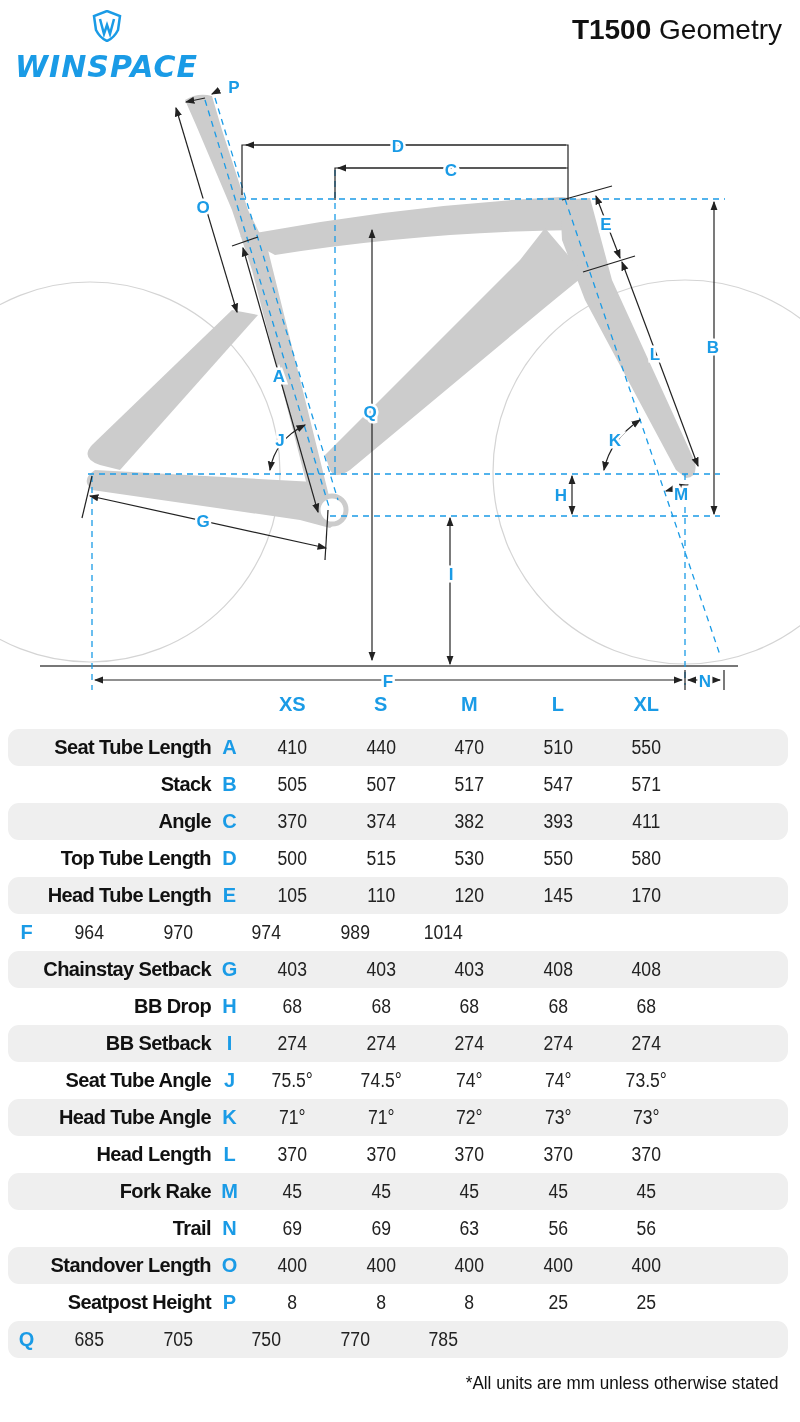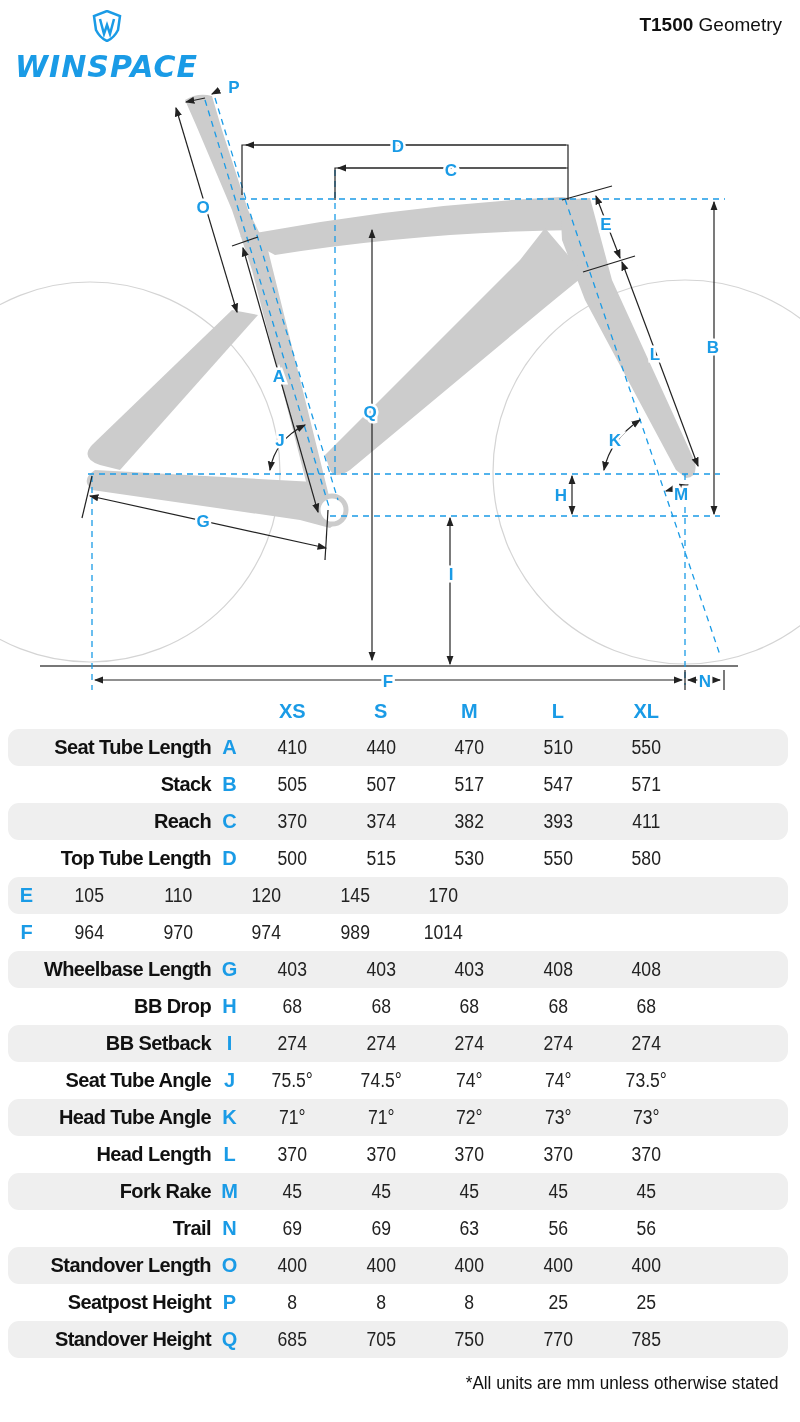--- a/index.html
+++ b/index.html
@@ -1,26 +1,26 @@
 <!DOCTYPE html>
 <html><head>
 <meta charset="utf-8">
 <style>
   html, body { margin: 0; padding: 0; background: #ffffff; }
   body { width: 800px; height: 1422px; position: relative; overflow: hidden; font-family: "Liberation Sans", sans-serif; }
   .header { position: absolute; left: 0; top: 0; width: 800px; height: 60px; }
   .logo { position: absolute; left: 15px; top: 10px; display: flex; align-items: center; gap: 6px; flex-direction: column; }
   .logo-text { font-family: "DejaVu Sans", sans-serif; font-weight: bold; font-style: italic; font-size: 30px; color: #1a9be6; letter-spacing: 1px; line-height: 1; }
-  .title { position: absolute; right: 18px; top: 14px; font-size: 19px; color: #111; }
+  .title { position: absolute; right: 18px; top: 14px; font-size: 28px; color: #111; }
   .title .model { font-weight: bold; }
   .diagram { position: absolute; left: 0; top: 60px; width: 800px; height: 635px; }
   .diagram svg { width: 800px; height: 635px; display: block; }
   .dim-label { font-family: "Liberation Sans", sans-serif; font-weight: bold; font-size: 17px; fill: #1a9be6; }
   .table { position: absolute; left: 8px; top: 693px; width: 780px; }
-  .size-header { display: flex; height: 36px; align-items: center; }
+  .size-header { display: flex; height: 36px; }
   .size-header .spacer { width: 240px; }
   .size-header .size { width: 88.5px; text-align: center; color: #1a9be6; font-weight: bold; font-size: 20px; }
   .row { display: flex; height: 37px; align-items: center; }
   .row.shade { background: #efefef; border-radius: 11px; }
   .row .name { width: 203px; text-align: right; font-weight: bold; font-size: 20px; color: #111; letter-spacing: -0.6px; }
   .row .letter { width: 37px; text-align: center; font-weight: bold; font-size: 20px; color: #1a9be6; }
   .row .val { width: 88.5px; text-align: center; font-size: 20px; color: #222; transform: scaleX(0.88); }
   .footnote { position: absolute; right: 22px; top: 1372px; font-size: 19px; color: #111; transform: scaleX(0.9); transform-origin: right; }
 </style>
 </head>
@@ -177,55 +177,56 @@
       <div class="row">
         <div class="name">Stack</div>
         <div class="letter">B</div>
         <div class="val">505</div>
         <div class="val">507</div>
         <div class="val">517</div>
         <div class="val">547</div>
         <div class="val">571</div>
       </div>
       <div class="row shade">
-        <div class="name">Reach</div>
+        <div class="name">Angle</div>
         <div class="letter">C</div>
         <div class="val">370</div>
         <div class="val">374</div>
         <div class="val">382</div>
         <div class="val">393</div>
         <div class="val">411</div>
       </div>
       <div class="row">
         <div class="name">Top Tube Length</div>
         <div class="letter">D</div>
         <div class="val">500</div>
         <div class="val">515</div>
         <div class="val">530</div>
         <div class="val">550</div>
         <div class="val">580</div>
       </div>
       <div class="row shade">
+        <div class="name">Head Tube Length</div>
         <div class="letter">E</div>
         <div class="val">105</div>
         <div class="val">110</div>
         <div class="val">120</div>
         <div class="val">145</div>
         <div class="val">170</div>
       </div>
       <div class="row">
         <div class="letter">F</div>
         <div class="val">964</div>
         <div class="val">970</div>
         <div class="val">974</div>
         <div class="val">989</div>
         <div class="val">1014</div>
       </div>
       <div class="row shade">
-        <div class="name">Wheelbase Length</div>
+        <div class="name">Chainstay Setback</div>
         <div class="letter">G</div>
         <div class="val">403</div>
         <div class="val">403</div>
         <div class="val">403</div>
         <div class="val">408</div>
         <div class="val">408</div>
       </div>
       <div class="row">
         <div class="name">BB Drop</div>
         <div class="letter">H</div>
@@ -301,21 +302,20 @@
       <div class="row">
         <div class="name">Seatpost Height</div>
         <div class="letter">P</div>
         <div class="val">8</div>
         <div class="val">8</div>
         <div class="val">8</div>
         <div class="val">25</div>
         <div class="val">25</div>
       </div>
       <div class="row shade">
-        <div class="name">Standover Height</div>
         <div class="letter">Q</div>
         <div class="val">685</div>
         <div class="val">705</div>
         <div class="val">750</div>
         <div class="val">770</div>
         <div class="val">785</div>
       </div>
     </div>
 </div>
 

